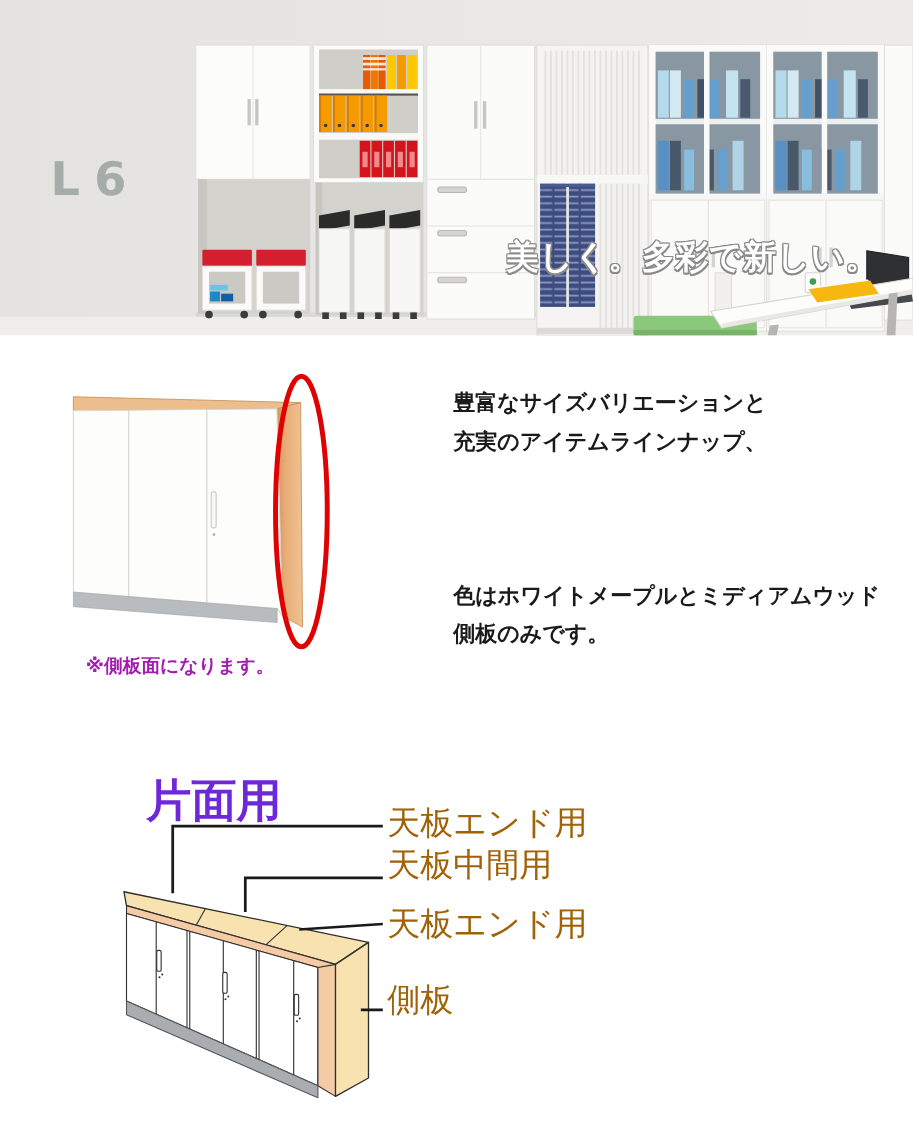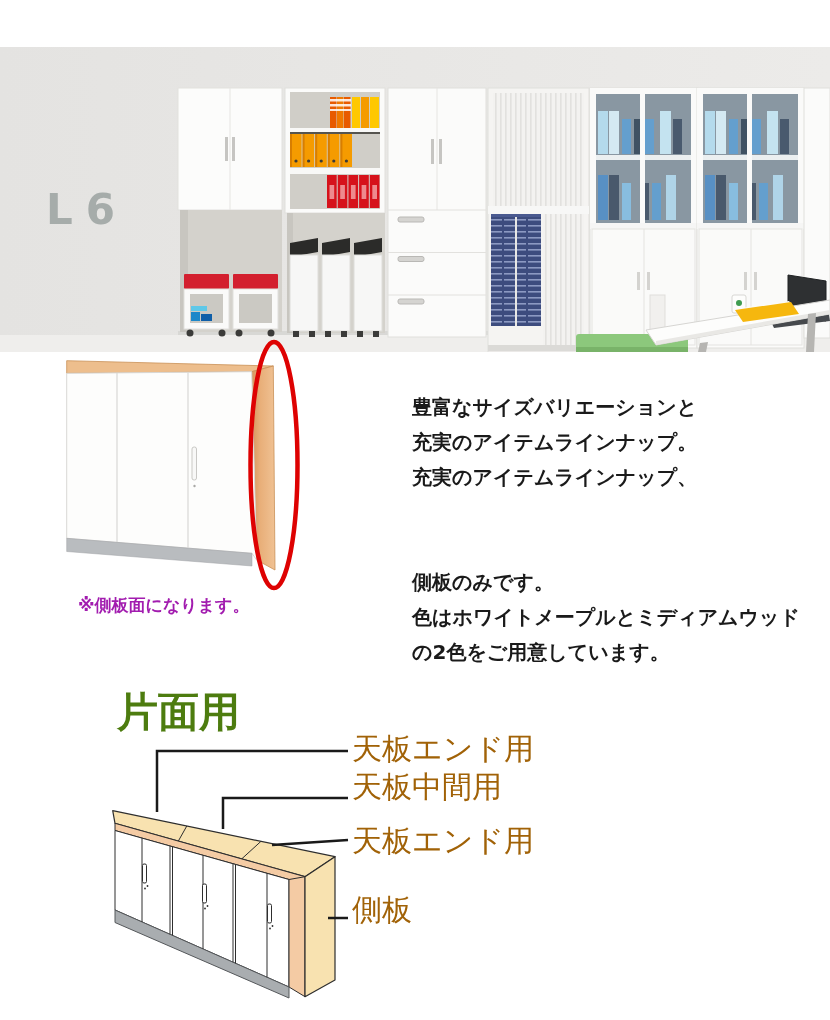--- a/index.html
+++ b/index.html
@@ -1,36 +1,36 @@
 <!DOCTYPE html>
 <html><head>
 <meta charset="utf-8">
 <style>
   html,body{margin:0;padding:0;background:#ffffff;}
   .page{position:relative;width:830px;height:1020px;background:#ffffff;overflow:hidden;
         font-family:"DejaVu Sans",sans-serif;}
   
-  .hero{position:absolute;left:0;top:0;width:830px;height:305px;margin-top:47px;}
+  .hero{position:absolute;left:0;top:0;width:830px;height:305px;}
   .hero svg{position:absolute;left:0;top:0;}
   .logo{position:absolute;left:46px;top:142px;font-size:42px;font-weight:bold;
         letter-spacing:13px;color:#A6ACAA;line-height:1;}
   .tagline{position:absolute;left:460px;top:214px;font-size:30px;font-weight:bold;color:#ffffff;
         letter-spacing:0.5px;white-space:nowrap;
         text-shadow:1px 0 0 #8a8a8a,-1px 0 0 #8a8a8a,0 1px 0 #8a8a8a,0 -1px 0 #8a8a8a,
                     1px 1px 0 #8a8a8a,-1px -1px 0 #8a8a8a,1px -1px 0 #8a8a8a,-1px 1px 0 #8a8a8a;}
   
   .feature-illus{position:absolute;left:55px;top:335px;}
   .illus-caption{position:absolute;left:78px;top:594px;font-size:17px;font-weight:bold;color:#a21caf;}
   .desc-block{position:absolute;left:412px;font-size:20px;font-weight:bold;color:#1a1a1a;
-        line-height:35px;white-space:nowrap;margin-top:41px;}
+        line-height:35px;white-space:nowrap;}
   #desc1{top:349px;}
   #desc2{top:524px;}
   
-  .diagram-heading{position:absolute;left:117px;top:690px;margin:0;font-size:41px;font-weight:bold;
-        color:#4d7c0f;line-height:44px;}
+  .diagram-heading{position:absolute;left:117px;top:690px;margin:16px;font-size:41px;font-weight:bold;
+        color:#6d28d9;line-height:44px;}
   .diagram-illus{position:absolute;left:85px;top:735px;}
   .dlabel{position:absolute;left:352px;font-size:30px;font-weight:normal;color:#a16207;
         line-height:34px;white-space:nowrap;}
   #dlabel1{top:732px;}
   #dlabel2{top:770px;font-family:Liberation Serif, serif;}
   #dlabel3{top:824px;}
   #dlabel4{top:893px;}
 </style>
 </head>
 <body>
@@ -230,20 +230,21 @@
           <rect x="732" y="248" width="14" height="18" rx="2" fill="#FDFDFC" stroke="#D8D7D4"></rect>
           <circle cx="739" cy="256" r="3" fill="#3F9C50"></circle>
         </g>
         <g>
           <polygon points="741,261 789,254 793,260 747,267" fill="#FBFBF9"></polygon>
           <polygon points="735,263 791,255 799,267 743,275" fill="#F6B70E"></polygon>
         </g>
       </g>
     </svg>
     <div class="logo">L6</div>
+    <div class="tagline">美しく。多彩で新しい。</div>
   </section>
 
   <section>
     <svg class="feature-illus" width="250" height="270" viewBox="0 0 250 270">
       <defs>
         <linearGradient id="woodSide" x1="0" y1="0" x2="1" y2="0">
           <stop offset="0" stop-color="#D6945C"></stop>
             <stop offset="0.35" stop-color="#E8AE78"></stop>
           <stop offset="1" stop-color="#F0C294"></stop>
         </linearGradient>
@@ -255,27 +256,25 @@
       <line x1="133" y1="37.3" x2="133" y2="212.5" stroke="#D9D8D5" stroke-width="1.2"></line>
       <rect x="137" y="112" width="4.5" height="33" rx="2" fill="#F8F8F7" stroke="#C9C8C5"></rect>
       <circle cx="139.5" cy="151" r="1.2" fill="#AAA9A6"></circle>
       <polygon points="11.7,203.3 197,218.3 197,231 11.7,216.5" fill="#B9BCBF" stroke="#9EA1A4" stroke-width="0.5"></polygon>
       <ellipse cx="219" cy="130" rx="23.5" ry="123" fill="none" stroke="#DE0202" stroke-width="4.5"></ellipse>
     </svg>
     <div class="illus-caption">※側板面になります。</div>
 
     <div class="desc-block" id="desc1">
       <div>豊富なサイズバリエーションと</div>
-      <div>充実のアイテムラインナップ。</div>
       <div>充実のアイテムラインナップ、</div>
     </div>
     <div class="desc-block" id="desc2">
+      <div>色はホワイトメープルとミディアムウッド</div>
       <div>側板のみです。</div>
-      <div>色はホワイトメープルとミディアムウッド</div>
-      <div>の2色をご用意しています。</div>
     </div>
   </section>
 
   <section>
     <h2 class="diagram-heading">片面用</h2>
 
     <svg class="diagram-illus" width="290" height="280" viewBox="0 0 290 280">
       <g stroke="#2E2E2E" stroke-width="1.2" stroke-linejoin="round">
         <polygon points="30,88.3 220,141.7 250,121.7 27.7,75.7" fill="#F8E2B0"></polygon>
         <line x1="93.3" y1="106.1" x2="101.8" y2="91" stroke-width="1"></line>

